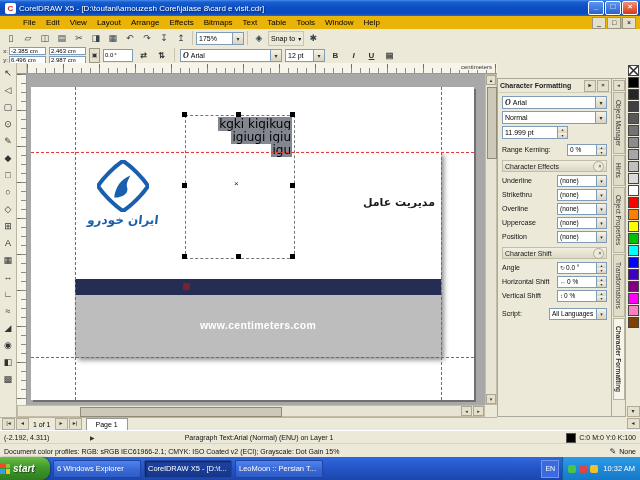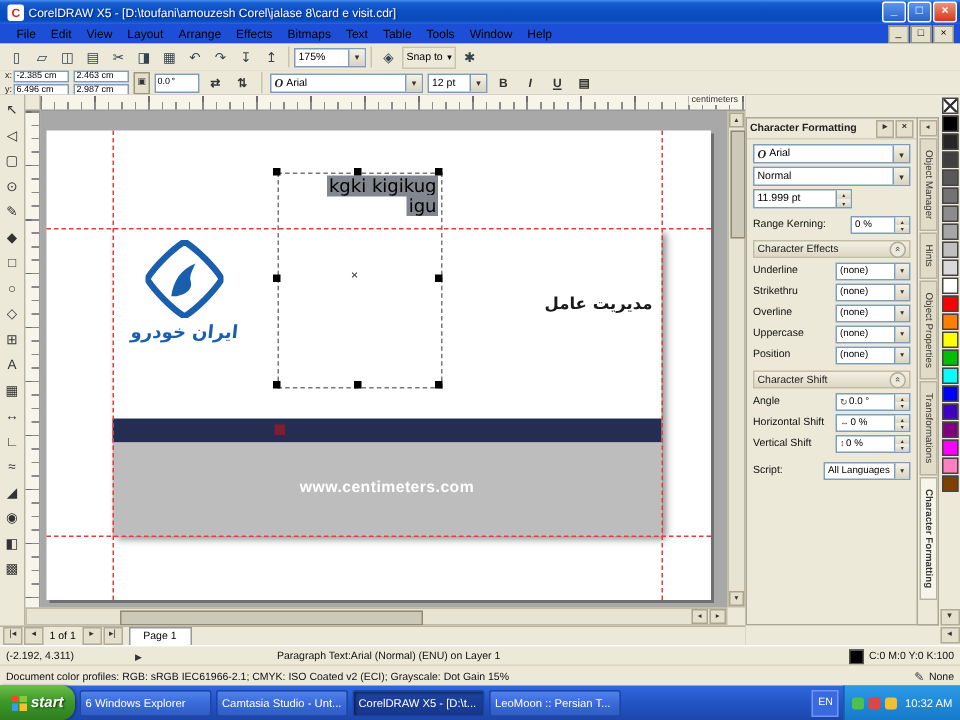--- a/index.html
+++ b/index.html
@@ -4,21 +4,21 @@
 <style>
   html,body{margin:0;padding:0}
   .screen{position:relative;width:640px;height:480px;background:#9c9c9c;font-family:"Liberation Sans",sans-serif;overflow:hidden;cursor:default}
   
   .titlebar{position:absolute;top:0;left:0;right:0;height:16px;background:linear-gradient(180deg,#4a8df0 0%,#1a5fd0 12%,#0b4fc4 45%,#0a4abc 85%,#2468d8 100%);display:flex;align-items:center;padding:0 2px;color:#fff}
   .app-icon{width:11px;height:11px;background:#fff;border-radius:2px;margin:0 3px;font-size:8px;color:#d22;font-weight:bold;text-align:center;line-height:11px}
   .title-text{font-size:8px;font-weight:normal;flex:1;white-space:nowrap;overflow:hidden;text-shadow:1px 1px 1px #03277a}
   .tb-btn{width:14px;height:12px;margin-left:1px;border:1px solid #fff;border-radius:2px;background:linear-gradient(#5a96f0,#2b62c8);color:#fff;font-size:8px;line-height:10px;text-align:center;font-weight:bold}
   .tb-btn.close{background:linear-gradient(#f09078,#d43818)}
   
-  .menubar{position:absolute;top:16px;left:0;right:0;height:13px;background:#1d4ed8;border-bottom:1px solid #c8c4ae;display:flex;align-items:flex-start;font-size:8px;color:#000;padding-left:6px}
+  .menubar{position:absolute;top:16px;left:0;right:0;height:13px;background:#eab308;border-bottom:1px solid #c8c4ae;display:flex;align-items:flex-start;font-size:8px;color:#000;padding-left:18px}
   .menu-item{padding:0 5px;height:100%;display:flex;align-items:center}
   .mb-controls{margin-left:auto;display:flex;gap:1px;padding-right:2px}
   .mb-btn{width:12px;height:10px;border:1px solid #9b977f;background:#e4e0cc;font-size:7px;line-height:9px;text-align:center}
   
   .stdbar{position:absolute;top:29px;left:0;right:0;height:18px;background:#ece9d8;border-bottom:1px solid #c8c4ae;display:flex;align-items:center;gap:1px;padding:0 3px}
   .tbtn{width:16px;height:15px;display:flex;align-items:center;justify-content:center;font-size:9px;color:#35424f}
   .tsep{width:1px;height:14px;background:#c8c4ae;margin:0 2px}
   .combo{height:13px;background:#fff;border:1px solid #7f9db9;display:flex;align-items:center;font-size:7px;padding-left:2px;box-sizing:border-box}
   .combo .arrow{margin-left:auto;width:10px;align-self:stretch;background:linear-gradient(#f5f2e6,#d9d4c0);border-left:1px solid #7f9db9;font-size:6px;display:flex;align-items:center;justify-content:center;color:#333}
   .zoom-combo{width:48px}
@@ -124,21 +124,21 @@
   .status1{position:absolute;top:430px;left:0;right:0;height:13px;background:#ece9d8;border-top:1px solid #fff;display:flex;align-items:center;font-size:7px;padding:0 4px;color:#111}
   .coords{width:86px}
   .tri{font-size:6px;margin-right:4px;color:#333}
   .objinfo{margin-left:86px}
   .indic{display:flex;align-items:center;gap:3px;margin-left:auto}
   .fillswatch{width:8px;height:8px;background:#000;border:1px solid #555}
   .status2{position:absolute;top:443px;left:0;right:0;height:14px;background:#ece9d8;border-top:1px solid #d8d4c0;display:flex;align-items:center;font-size:7px;padding:0 4px;color:#111}
   .penicon{font-size:8px;color:#333}
   
   .taskbar{position:absolute;top:457px;left:0;width:640px;height:23px;background:linear-gradient(#3168e0,#2456c8 45%,#1c46ac);display:flex;align-items:center}
-  .start{height:23px;width:50px;background:linear-gradient(#6cbe45,#3d9a2a 45%,#2f7d1f);border-radius:0 9px 9px 0;display:flex;align-items:center;justify-content:center;gap:3px;color:#fff;font-style:italic;font-weight:bold;font-size:10px;text-shadow:1px 1px 1px #1c4a10;box-shadow:1px 0 2px rgba(0,0,0,.4)}
+  .start{height:23px;width:50px;background:linear-gradient(#6cbe45,#3d9a2a 45%,#2f7d1f);border-radius:0 9px 9px 0;display:flex;align-items:center;gap:3px;color:#fff;font-style:italic;font-weight:bold;font-size:10px;text-shadow:1px 1px 1px #1c4a10;box-shadow:1px 0 2px rgba(0,0,0,.4)}
   .flag{width:10px;height:10px;display:grid;grid-template-columns:1fr 1fr;gap:1px}
   .flag i{display:block}
   .f1{background:#f04a28}.f2{background:#8cc63e}.f3{background:#32a0e8}.f4{background:#f8c028}
   .tk-btn{height:18px;width:88px;margin-left:3px;background:linear-gradient(#5083ee,#3a6ad8 50%,#2f5cc4);border:1px solid #1e46a0;border-radius:2px;color:#fff;font-size:7.5px;display:flex;align-items:center;padding:0 3px;white-space:nowrap;overflow:hidden;box-sizing:border-box}
   .tk-btn.active{background:linear-gradient(#1e43a0,#16368a);box-shadow:inset 1px 1px 2px rgba(0,0,0,.5)}
   .lang{width:16px;height:16px;background:#3a6ae0;color:#fff;font-size:7px;display:flex;align-items:center;justify-content:center;margin-left:auto;border:1px solid #6f96ec}
   .tray{height:23px;background:linear-gradient(#2c9ae8,#1579c8);border-left:1px solid #1060a8;display:flex;align-items:center;gap:3px;padding:0 5px;margin-left:3px}
   .tray-icon{width:8px;height:8px;border-radius:2px}
   .ti1{background:#4cc14c}.ti2{background:#e04444}.ti3{background:#f0c030}
   .clock{color:#fff;font-size:7.5px;margin-left:2px}
@@ -356,20 +356,21 @@
         </div>
         <div class="grayband">
           <div class="website">www.centimeters.com</div>
         </div>
       </div>
 
       <div class="txtframe">
         <div class="sel-lines">
 
         <div><span class="sel-bg">kgki kigikug</span></div>
+            <div><span class="sel-bg">igiugi igiu</span></div>
             <div><span class="sel-bg">igu</span></div>
           </div>
       </div>
 
       <span class="handle h-tl"></span>
       <span class="handle h-tm"></span>
       <span class="handle h-tr"></span>
       <span class="handle h-ml"></span>
       <span class="handle h-mr"></span>
       <span class="handle h-bl"></span>
@@ -602,21 +603,20 @@
     <div class="start">
       <span class="flag">
           <i class="f1"></i>
           <i class="f2"></i>
           <i class="f3"></i>
           <i class="f4"></i>
         </span>
       <span>start</span>
     </div>
     <div class="tk-btn">6 Windows Explorer</div>
-    <div class="tk-btn">Camtasia Studio - Unt...</div>
     <div class="tk-btn active">CorelDRAW X5 - [D:\t...</div>
     <div class="tk-btn">LeoMoon :: Persian T...</div>
     <div class="lang">EN</div>
     <div class="tray">
       <span class="tray-icon ti1"></span>
       <span class="tray-icon ti2"></span>
       <span class="tray-icon ti3"></span>
       <span class="clock">10:32 AM</span>
     </div>
   </div>

